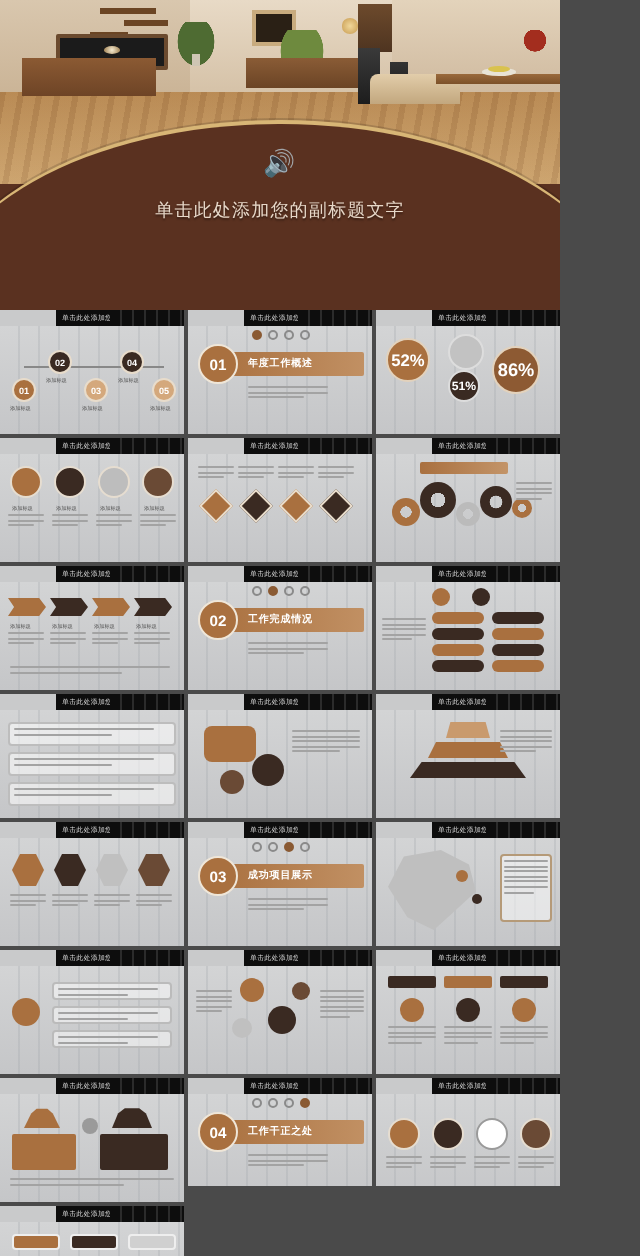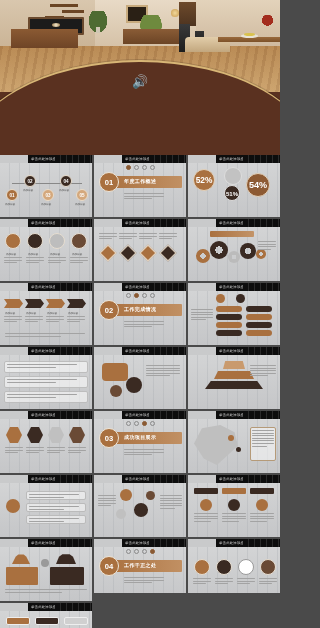--- a/index.html
+++ b/index.html
@@ -136,20 +136,21 @@
         <div class="spk2"></div>
       <div class="sofa"></div>
       <div class="table-r"></div>
       <div class="fruit"></div>
       <div class="flower"></div>
     </div>
   </div>
   <div class="brown-mask"></div>
   <div class="cover-speaker">🔊</div>
   <div class="cover-text">
+    <div class="cover-sub">单击此处添加您的副标题文字</div>
   </div>
 </div>
 
 <div class="grid" id="grid">
     <div class="slide">
       <div class="sl-head">
         <span>单击此处添加您的标题</span>
         <div class="ticks"></div>
       </div>
       <div class="sl-body">
@@ -190,21 +191,21 @@
     </div>
     <div class="slide">
       <div class="sl-head">
         <span>单击此处添加您的标题</span>
         <div class="ticks"></div>
       </div>
       <div class="sl-body">
         <div style="left:36px;top:4px;width:18px;height:18px;border-radius:50%;background:#c2c2c2;border:1px solid #ddd;color:#fff;font-size:6.84px;font-weight:bold;display:flex;align-items:center;justify-content:center;position:absolute;"></div>
         <div style="left:5px;top:6px;width:22px;height:22px;border-radius:50%;background:#a9703f;border:1.5px solid #e3d2bc;color:#fff;font-size:8.36px;font-weight:bold;display:flex;align-items:center;justify-content:center;position:absolute;">52%</div>
         <div style="left:36px;top:22px;width:16px;height:16px;border-radius:50%;background:#3a2a22;border:1.2px solid #ddd;color:#fff;font-size:6.08px;font-weight:bold;display:flex;align-items:center;justify-content:center;position:absolute;">51%</div>
-        <div style="left:58px;top:10px;width:24px;height:24px;border-radius:50%;background:#8d5a33;border:1.5px solid #e3d2bc;color:#fff;font-size:9.120000000000001px;font-weight:bold;display:flex;align-items:center;justify-content:center;position:absolute;">54%</div>
+        <div style="left:58px;top:10px;width:24px;height:24px;border-radius:50%;background:#8d5a33;border:1.5px solid #e3d2bc;color:#fff;font-size:9.120000000000001px;font-weight:bold;display:flex;align-items:center;justify-content:center;position:absolute;">86%</div>
       </div>
     </div>
     <div class="slide">
       <div class="sl-head">
         <span>单击此处添加您的标题</span>
         <div class="ticks"></div>
       </div>
       <div class="sl-body">
         <div style="left:5px;top:6px;width:16px;height:16px;border-radius:50%;background:#a9703f;border:1.5px solid #e6ddd0;color:#fff;font-size:6.08px;font-weight:bold;display:flex;align-items:center;justify-content:center;position:absolute;"></div>
         <div class="lbl" style="left:6px;top:25px;">添加标题</div>

